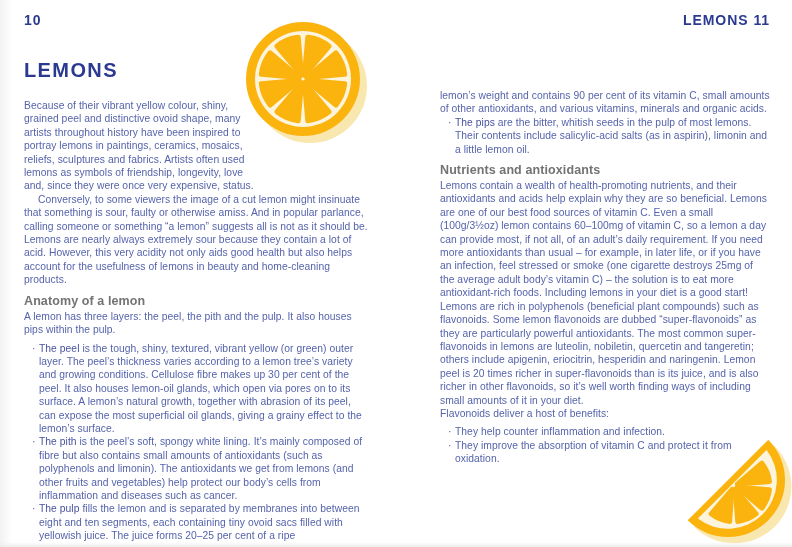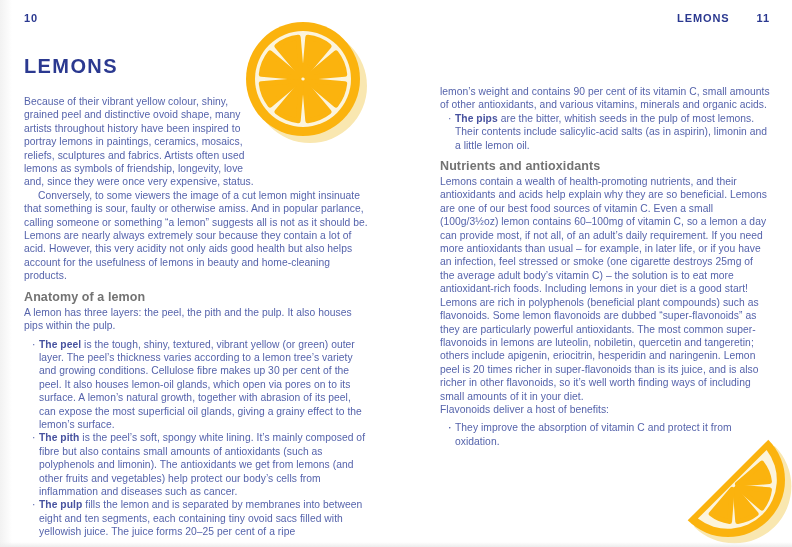--- a/index.html
+++ b/index.html
@@ -12,22 +12,22 @@
   .page-shade-left{position:absolute;left:0;top:0;width:12px;height:100%;
     background:linear-gradient(90deg,#f2f2f2,#ffffff);}
   .page-shade-bottom{position:absolute;left:0;bottom:0;width:100%;height:5px;
     background:linear-gradient(180deg,rgba(255,255,255,0),#ededed);}
 
   .col{position:absolute;top:12px;}
   .col-left{left:24px;width:346px;}
   .col-right{left:440px;width:330px;}
 
   .running-head{
-    font-size:11px;font-weight:bold;letter-spacing:0.9px;
-    color:#2b3990;display:flex;gap:27px;align-items:flex-end;
+    font-size:14px;font-weight:bold;letter-spacing:0.9px;
+    color:#2b3990;display:flex;gap:5px;align-items:flex-end;
   }
   .running-head.right{justify-content:flex-end;}
 
   .page-title{
     margin-top:31px;
     font-size:20px;font-weight:bold;letter-spacing:1.4px;
     color:#2b3990;
   }
 
   .body-text{color:#5563ab;font-size:10.3px;line-height:13.4px;letter-spacing:0.05px;}
@@ -42,21 +42,21 @@
   .sub-heading{
     color:#2b3990;font-weight:bold;font-size:10.5px;line-height:13px;
     margin:7px 0 1px 0;letter-spacing:0.6px;
   }
 
   .float-spacer{float:right;width:120px;height:69px;}
 
   .bullet-list{margin-top:5px;}
   .bullet-item{position:relative;padding-left:15px;}
   .bullet-item .dot{position:absolute;left:8px;top:0;}
-  .bullet-lead{font-weight:bold;color:#47529f;}
+  .bullet-lead{font-weight:normal;color:#47529f;}
 
   .benefits{margin-top:6px;}
 
   .illus{position:absolute;}
   .illus-slice{left:233px;top:8px;}
   .illus-wedge{left:648px;top:408px;}
 </style>
 </head>
 <body>
 
@@ -107,21 +107,21 @@
 
     <div class="sec-heading">Nutrients and antioxidants</div>
     <p>Lemons contain a wealth of health-promoting nutrients, and their antioxidants and acids help explain why they are so beneficial. Lemons are one of our best food sources of vitamin C. Even a small (100g/3½oz) lemon contains 60–100mg of vitamin C, so a lemon a day can provide most, if not all, of an adult’s daily requirement. If you need more antioxidants than usual – for example, in later life, or if you have an infection, feel stressed or smoke (one cigarette destroys 25mg of the average adult body’s vitamin C) – the solution is to eat more antioxidant-rich foods. Including lemons in your diet is a good start!</p>
 
     <p>Lemons are rich in polyphenols (beneficial plant compounds) such as flavonoids. Some lemon flavonoids are dubbed “super-flavonoids” as they are particularly powerful antioxidants. The most common super-flavonoids in lemons are luteolin, nobiletin, quercetin and tangeretin; others include apigenin, eriocitrin, hesperidin and naringenin. Lemon peel is 20 times richer in super-flavonoids than is its juice, and is also richer in other flavonoids, so it’s well worth finding ways of including small amounts of it in your diet.</p>
 
     <p class="benefits">Flavonoids deliver a host of benefits:</p>
 
     <div class="bullet-list">
       <div class="bullet-item">
-        <span class="dot">·</span>
+        <span class="dot">·</span><span>They help counter inflammation and infection.</span>
       </div>
       <div class="bullet-item">
         <span class="dot">·</span><span>They improve the absorption of vitamin C and protect it from oxidation.</span>
       </div>
     </div>
   </div>
 </div>
 
 <svg class="illus illus-slice" width="145" height="145" viewBox="0 0 145 145">
   <circle cx="77" cy="78" r="57" fill="#f9e7b0"></circle>

